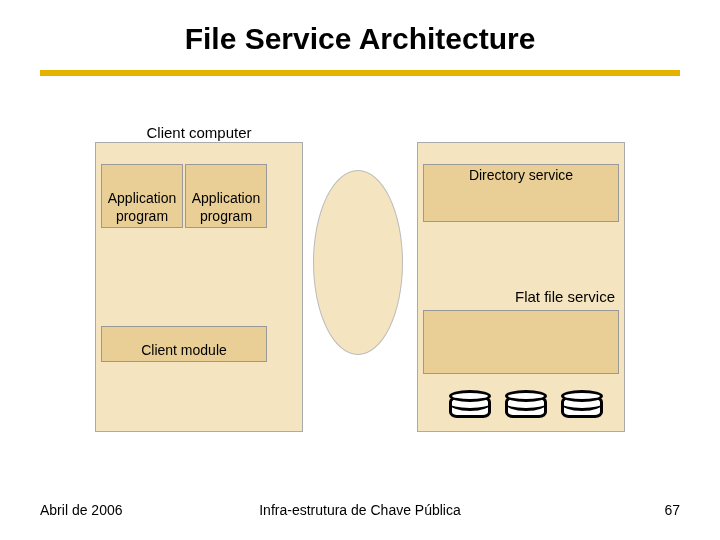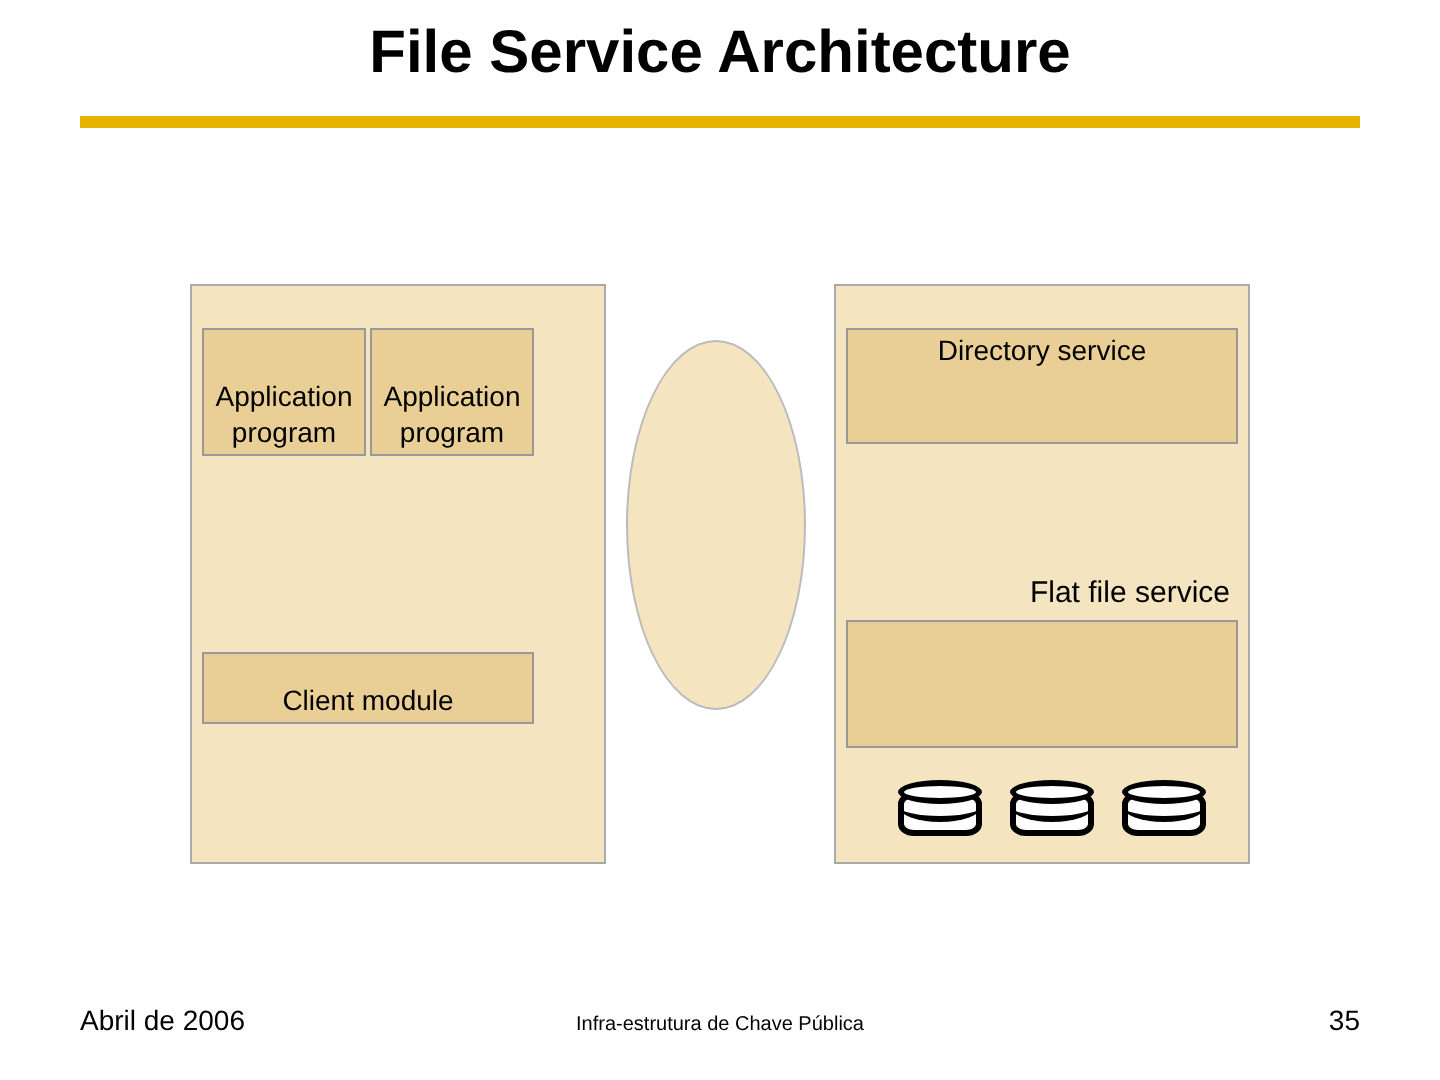--- a/index.html
+++ b/index.html
@@ -8,21 +8,21 @@
     height: 540px;
     background: #fff;
     font-family: Arial, Helvetica, sans-serif;
     position: relative;
     overflow: hidden;
   }
   .title {
     font-size: 30px;
     font-weight: bold;
     text-align: center;
-    padding-top: 10px;
+    padding-top: 22px;
     color: #000;
   }
   .underline {
     height: 6px;
     background: #e3b300;
     margin: 14px 40px 0 40px;
   }
   .diagram {
     position: absolute;
     top: 110px;
@@ -125,37 +125,38 @@
     bottom: 22px;
     left: 40px;
     font-size: 14px;
   }
   .footer-title {
     position: absolute;
     bottom: 22px;
     left: 0;
     width: 720px;
     text-align: center;
-    font-size: 10px;
+    font-size: 14px;
   }
   .footer-page {
     position: absolute;
     bottom: 22px;
     right: 40px;
     font-size: 14px;
   }
 </style>
 </head>
 <body>
 
 <div class="title">File Service Architecture</div>
 <div class="underline"></div>
 
 <div class="diagram">
 
+  <div class="box-label client-label">Client computer</div>
 
   <div class="client-box"></div>
   <div class="server-box"></div>
   <div class="ellipse"></div>
 
   <div class="inner-box app1">
     <div>
       <span>Application</span><br>
       <span>program</span>
     </div>
@@ -186,13 +187,13 @@
     <div class="disk">
       <div class="body"></div>
         <div class="mid"></div>
         <div class="top"></div>
     </div>
   </div>
 </div>
 
 <div class="footer-date">Abril de 2006</div>
 <div class="footer-title">Infra-estrutura de Chave Pública</div>
-<div class="footer-page">35</div>
+<div class="footer-page">67</div>
 
 </body></html>

